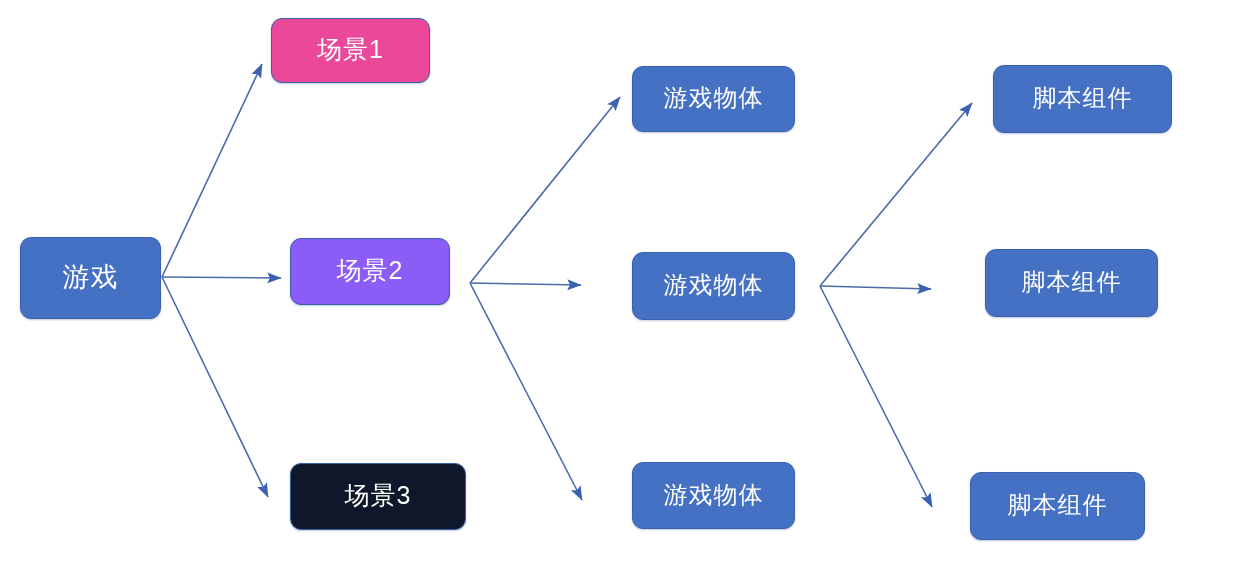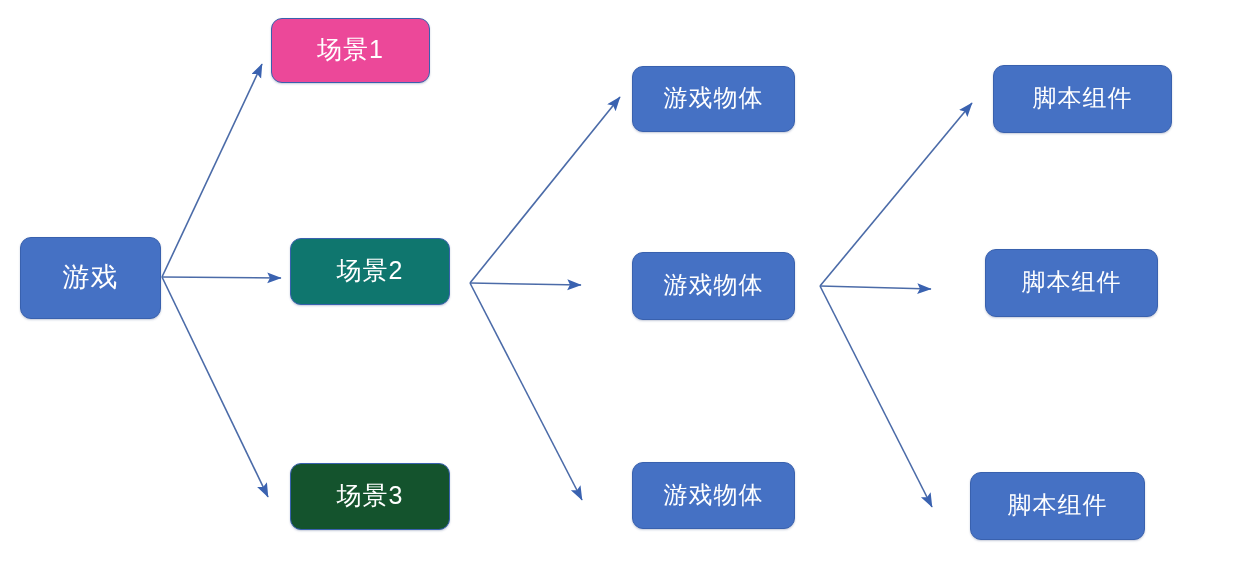--- a/index.html
+++ b/index.html
@@ -71,24 +71,24 @@
       </g>
   </svg>
 
   <div id="node-layer">
       <div class="node" style="left: 20px; top: 237px; width: 141px; height: 82px; font-size: 27px; background: rgb(69, 113, 196); border-color: rgb(57, 97, 174); color: rgb(255, 255, 255);">
         <span class="node-label">游戏</span>
       </div>
       <div class="node" style="left: 271px; top: 18px; width: 159px; height: 65px; font-size: 25px; background: #ec4899; border-color: rgb(57, 97, 174); color: rgb(255, 255, 255);">
         <span class="node-label">场景1</span>
       </div>
-      <div class="node" style="left: 290px; top: 238px; width: 160px; height: 67px; font-size: 25px; background: #0f766e; border-color: rgb(57, 97, 174); color: rgb(255, 255, 255);">
+      <div class="node" style="left: 290px; top: 238px; width: 160px; height: 67px; font-size: 25px; background: #8b5cf6; border-color: rgb(57, 97, 174); color: rgb(255, 255, 255);">
         <span class="node-label">场景2</span>
       </div>
-      <div class="node" style="left: 290px; top: 463px; width: 160px; height: 67px; font-size: 25px; background: #14532d; border-color: rgb(57, 97, 174); color: rgb(255, 255, 255);">
+      <div class="node" style="left: 290px; top: 463px; width: 176px; height: 67px; font-size: 25px; background: #0f172a; border-color: rgb(57, 97, 174); color: rgb(255, 255, 255);">
         <span class="node-label">场景3</span>
       </div>
       <div class="node" style="left: 632px; top: 66px; width: 163px; height: 66px; font-size: 24px; background: rgb(69, 113, 196); border-color: rgb(57, 97, 174); color: rgb(255, 255, 255);">
         <span class="node-label">游戏物体</span>
       </div>
       <div class="node" style="left: 632px; top: 252px; width: 163px; height: 68px; font-size: 24px; background: rgb(69, 113, 196); border-color: rgb(57, 97, 174); color: rgb(255, 255, 255);">
         <span class="node-label">游戏物体</span>
       </div>
       <div class="node" style="left: 632px; top: 462px; width: 163px; height: 67px; font-size: 24px; background: rgb(69, 113, 196); border-color: rgb(57, 97, 174); color: rgb(255, 255, 255);">
         <span class="node-label">游戏物体</span>

